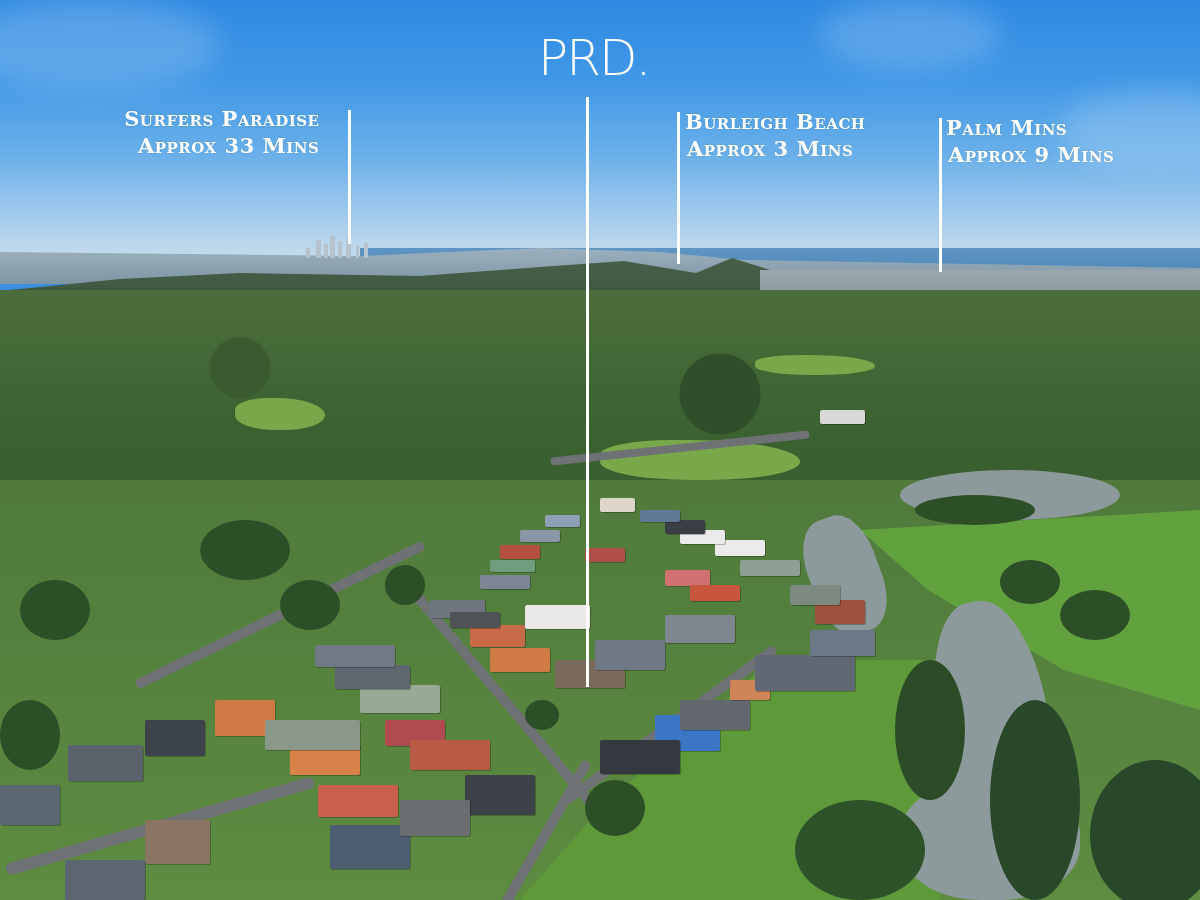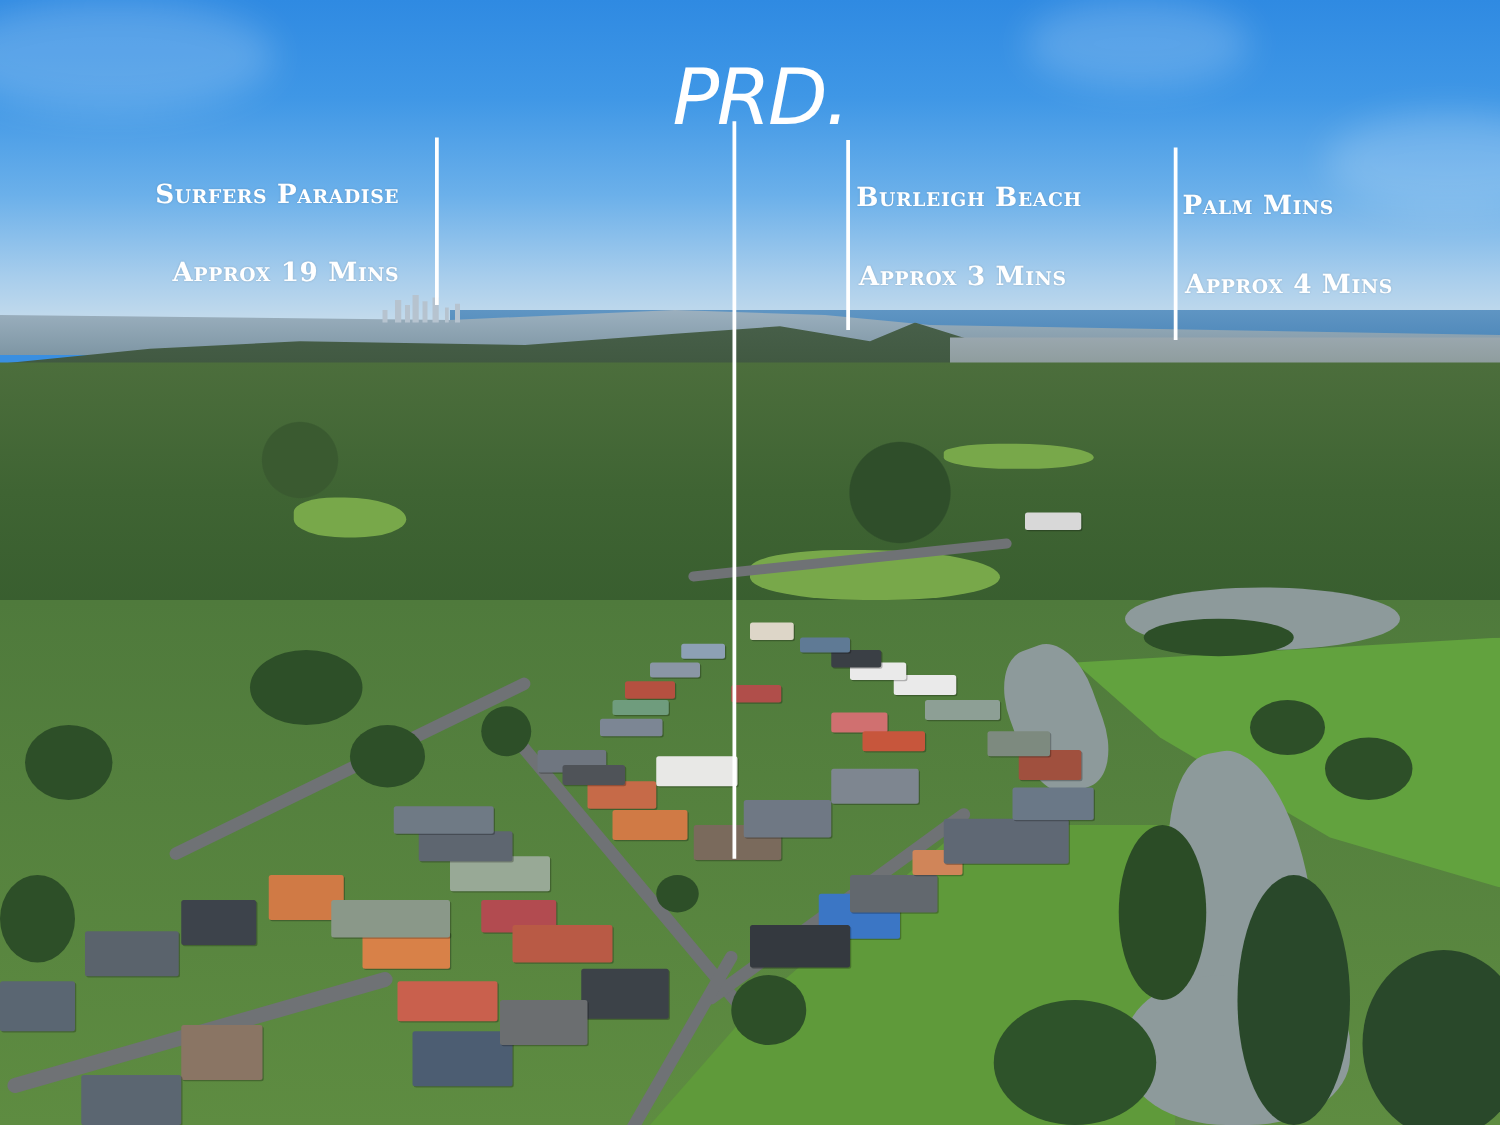--- a/index.html
+++ b/index.html
@@ -52,31 +52,31 @@
     .east-field {
       position: absolute; left: 860px; top: 510px; width: 340px; height: 200px;
       background: #62a23e;
       clip-path: polygon(0 10%, 100% 0, 100% 100%, 60% 80%, 20% 40%);
     }
     .river { position: absolute; background: #8d9a9b; }
     .road { position: absolute; background: #6f7275; border-radius: 30px; }
     .house { position: absolute; border-radius: 2px; box-shadow: 1px 1px 0 rgba(0,0,0,0.25); }
     .overlay { position: absolute; left: 0; top: 0; width: 1200px; height: 900px; pointer-events: none; }
     .logo {
-      position: absolute; left: 538px; top: 52px; height: 52px;
-      font-family: "DejaVu Sans", sans-serif; font-weight: 300; font-size: 62px; color: #ffffff;
-      letter-spacing: -2px; line-height: 52px; font-style: italic;
+      position: absolute; left: 538px; top: 32px; height: 52px;
+      font-family: "DejaVu Sans", sans-serif; font-weight: 300; font-size: 50px; color: #ffffff;
+      letter-spacing: -2px; line-height: 52px;
     }
     .pointer { position: absolute; width: 3px; background: #ffffff; }
     .label {
       position: absolute; font-family: "DejaVu Serif", serif; font-weight: bold; color: #ffffff;
       font-variant: small-caps; font-size: 21px; line-height: 27px; letter-spacing: 0.5px;
       text-shadow: 0 0 2px rgba(0,0,0,0.15);
     }
-    .label div { white-space: nowrap; margin-top: 36px; }
+    .label div { white-space: nowrap; }
   </style>
 </head>
 <body>
 
 <div class="scene">
   <div class="sky">
     <div class="cloud" style="left:-40px;top:0;width:260px;height:90px;"></div>
     <div class="cloud" style="left:820px;top:0;width:180px;height:70px;"></div>
     <div class="cloud" style="left:1060px;top:90px;width:200px;height:80px;"></div>
   </div>
@@ -186,28 +186,28 @@
   <div class="tree" style="left:385px;top:565px;width:40px;height:40px;"></div>
   <div class="tree" style="left:200px;top:520px;width:90px;height:60px;"></div>
 </div>
 
 <div class="overlay">
   <div class="logo">PRD.</div>
   <div class="pointer" style="left:586px;top:97px;height:590px;"></div>
 
   <div class="label" style="left:124px;top:105px;text-align:right;">
     <div>Surfers Paradise</div>
-    <div style="padding-left:14px;">Approx 19 Mins</div>
+    <div style="padding-left:14px;">Approx 33 Mins</div>
   </div>
   <div class="pointer" style="left:348px;top:110px;height:134px;"></div>
 
   <div class="pointer" style="left:677px;top:112px;height:152px;"></div>
   <div class="label" style="left:685px;top:108px;">
     <div>Burleigh Beach</div>
     <div style="padding-left:2px;">Approx 3 Mins</div>
   </div>
 
   <div class="pointer" style="left:939px;top:118px;height:154px;"></div>
   <div class="label" style="left:946px;top:114px;">
     <div>Palm Mins</div>
-    <div style="padding-left:2px;">Approx 4 Mins</div>
+    <div style="padding-left:2px;">Approx 9 Mins</div>
   </div>
 </div>
 
 </body></html>

